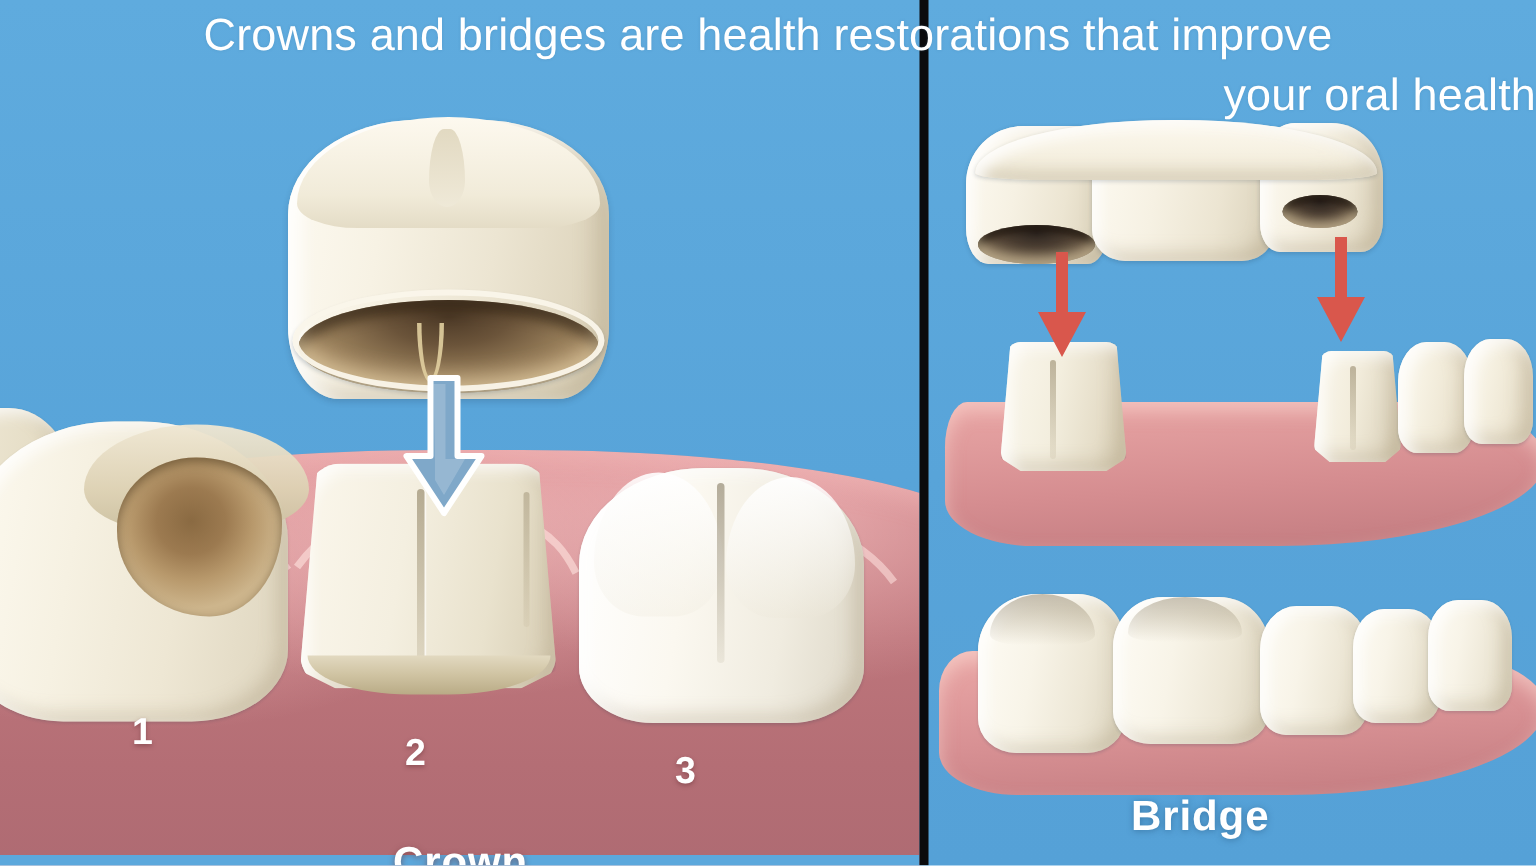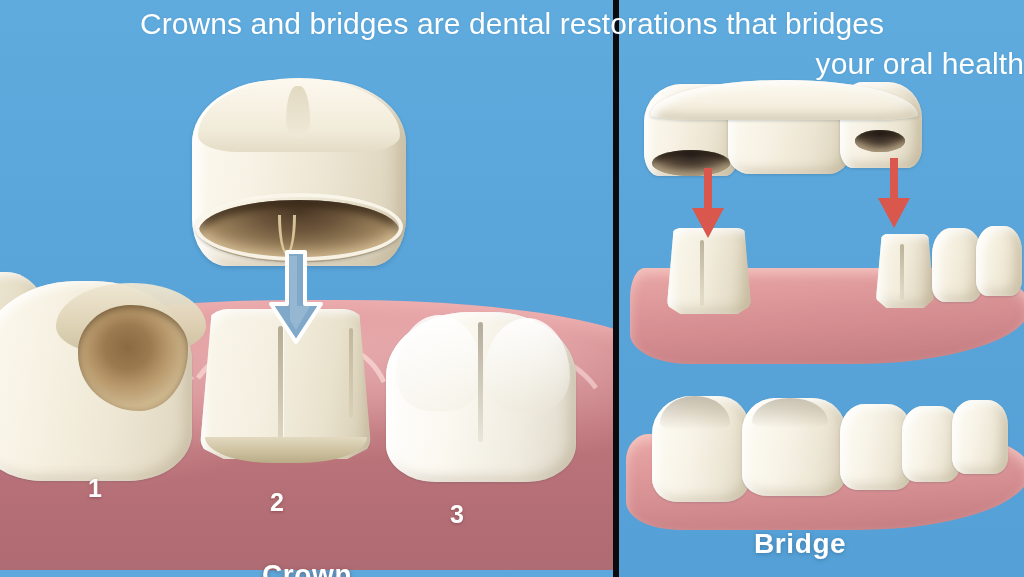--- a/index.html
+++ b/index.html
@@ -416,17 +416,17 @@
     <div class="bt" id="bt3"></div>
     <div class="bt" id="bt4"></div>
     <div class="bt" id="bt5"></div>
 
     <div class="section-label" id="label-bridge">Bridge</div>
   </div>
 
   <div id="divider"></div>
 
   <div id="title">
-    <span>Crowns and bridges are dental restorations that bridges</span>
+    <span>Crowns and bridges are health restorations that improve</span>
     <span class="l2">your oral health</span>
   </div>
 
 </div>
 
 </body></html>

